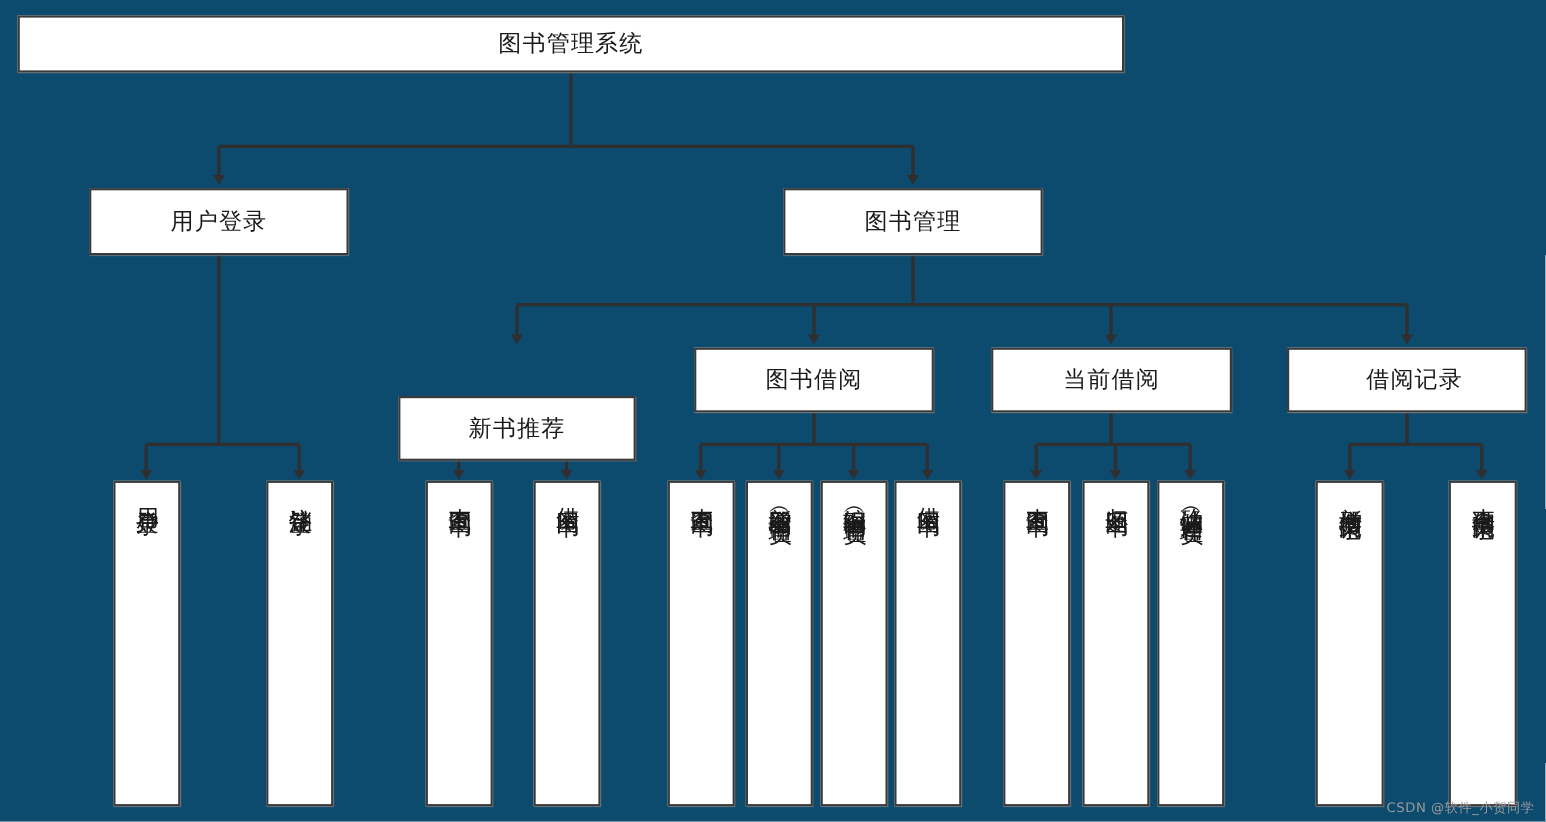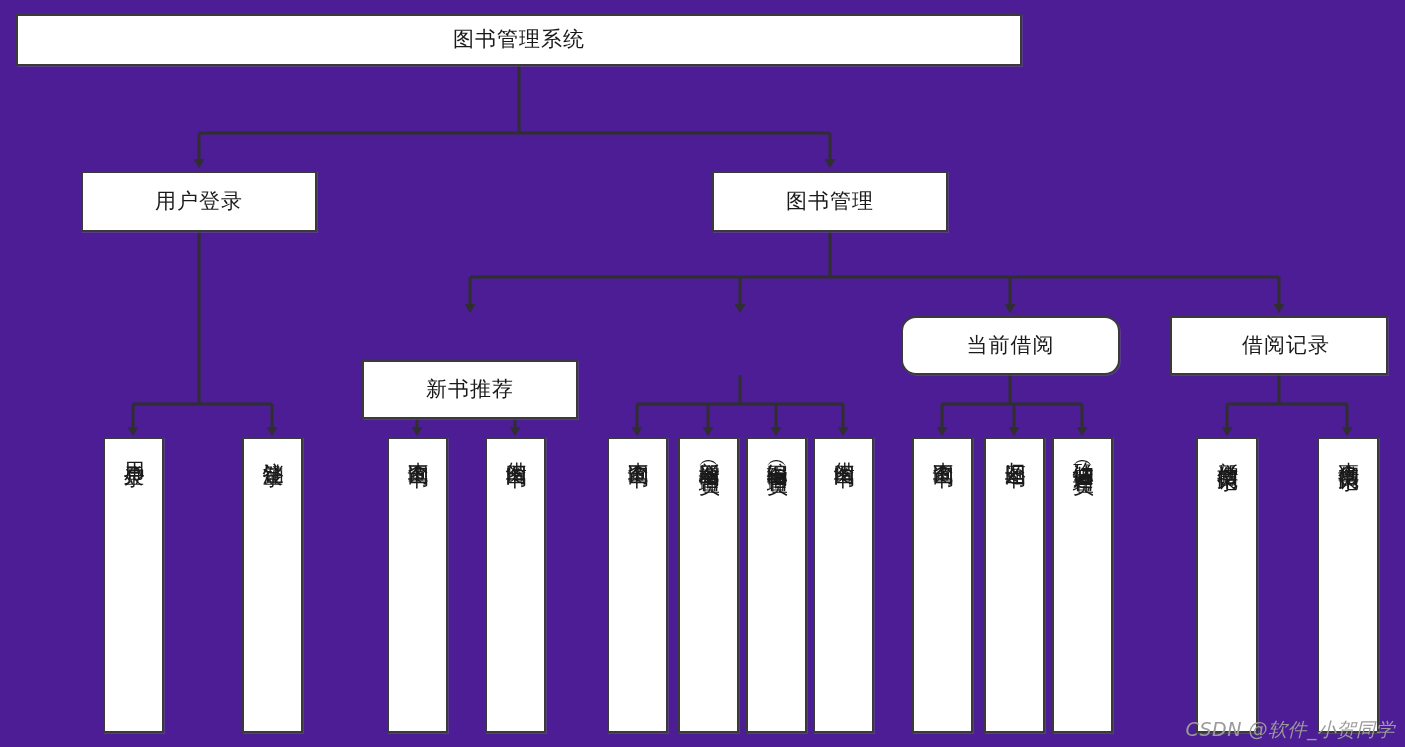--- a/index.html
+++ b/index.html
@@ -8,21 +8,21 @@
     padding: 0;
     background: #ffffff;
   }
   body {
     font-family: "DejaVu Sans", "Liberation Sans", sans-serif;
   }
   #canvas {
     position: relative;
     width: 1405px;
     height: 747px;
-    background: #4c1d95;
+    background: #0c4a6e;
     overflow: hidden;
   }
   svg.links {
     position: absolute;
     left: 0;
     top: 0;
     width: 1405px;
     height: 747px;
     pointer-events: none;
   }
@@ -56,25 +56,24 @@
     text-orientation: upright;
     letter-spacing: 2px;
     line-height: 1.02;
     white-space: nowrap;
     -webkit-text-orientation: upright;
   }
   #watermark {
     position: absolute;
     right: 10px;
     bottom: 4px;
-    font-size: 19px;
+    font-size: 12px;
     color: #9a9a9a;
     white-space: nowrap;
     letter-spacing: 0.5px;
-    font-style: italic;
   }
 </style>
 </head>
 <body>
 
 <div id="canvas">
 
   <svg class="links" viewBox="0 0 1405 747">
     <defs>
       <marker id="arrow" markerWidth="9" markerHeight="11" refX="1" refY="5.5" orient="auto" markerUnits="userSpaceOnUse">
@@ -132,21 +131,24 @@
   <div class="node h" style="left:81px; top:171px; width:236px; height:61px;">
     <span class="lbl">用户登录</span>
   </div>
   <div class="node h" style="left:712px; top:171px; width:236px; height:61px;align-items:center;">
     <span class="lbl">图书管理</span>
   </div>
 
   <div class="node h" style="left:362px; top:316px; width:216px; height:59px;margin-top:44px;">
     <span class="lbl">新书推荐</span>
   </div>
-  <div class="node h" style="left:901px; top:316px; width:219px; height:59px;border-radius:15px;">
+  <div class="node h" style="left:631px; top:316px; width:218px; height:59px;">
+    <span class="lbl">图书借阅</span>
+  </div>
+  <div class="node h" style="left:901px; top:316px; width:219px; height:59px;">
     <span class="lbl">当前借阅</span>
   </div>
   <div class="node h" style="left:1170px; top:316px; width:218px; height:59px;padding-left:14px;">
     <span class="lbl">借阅记录</span>
   </div>
 
   <div class="node v" style="left:103px; top:437px; width:61px; height:296px;">
     <span class="lbl">用户登录</span>
   </div>
   <div class="node v" style="left:242px; top:437px; width:61px; height:296px;">

